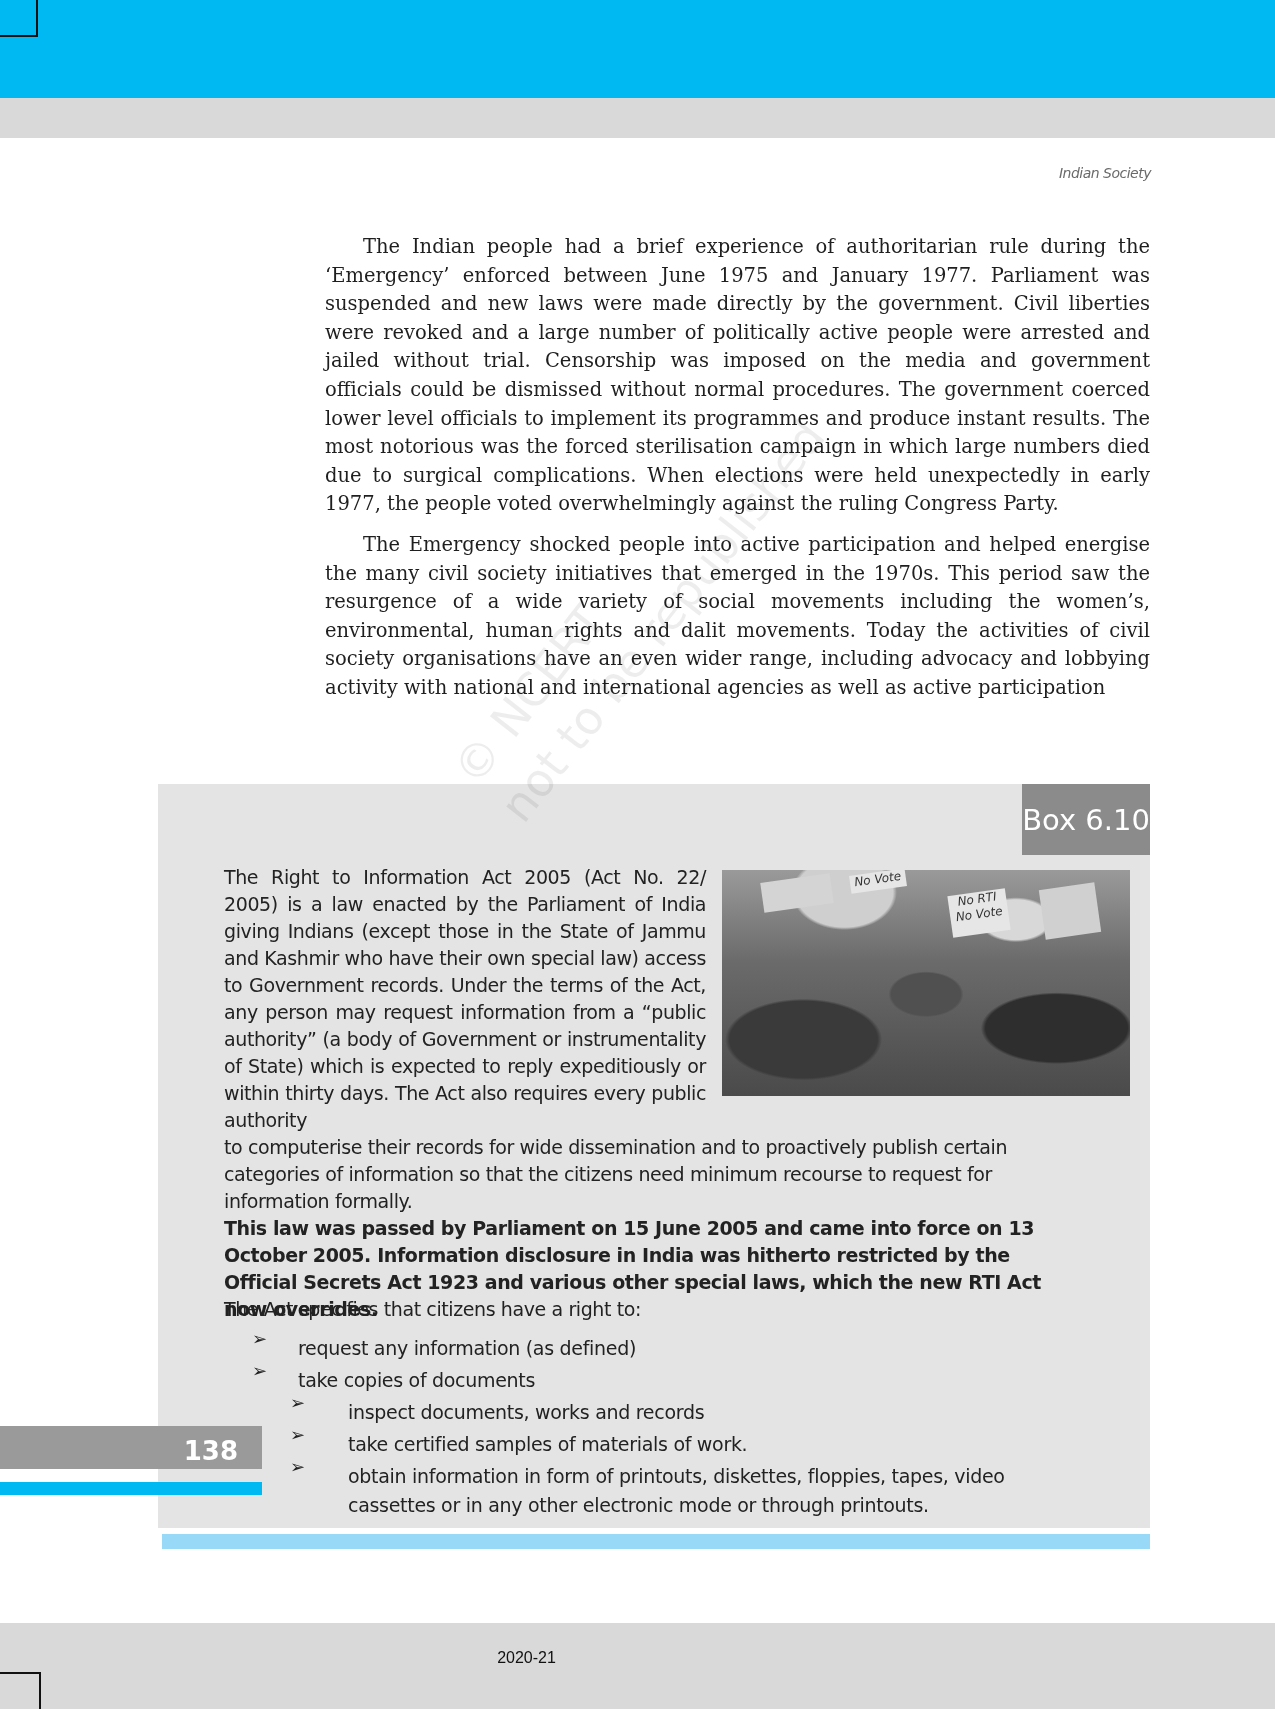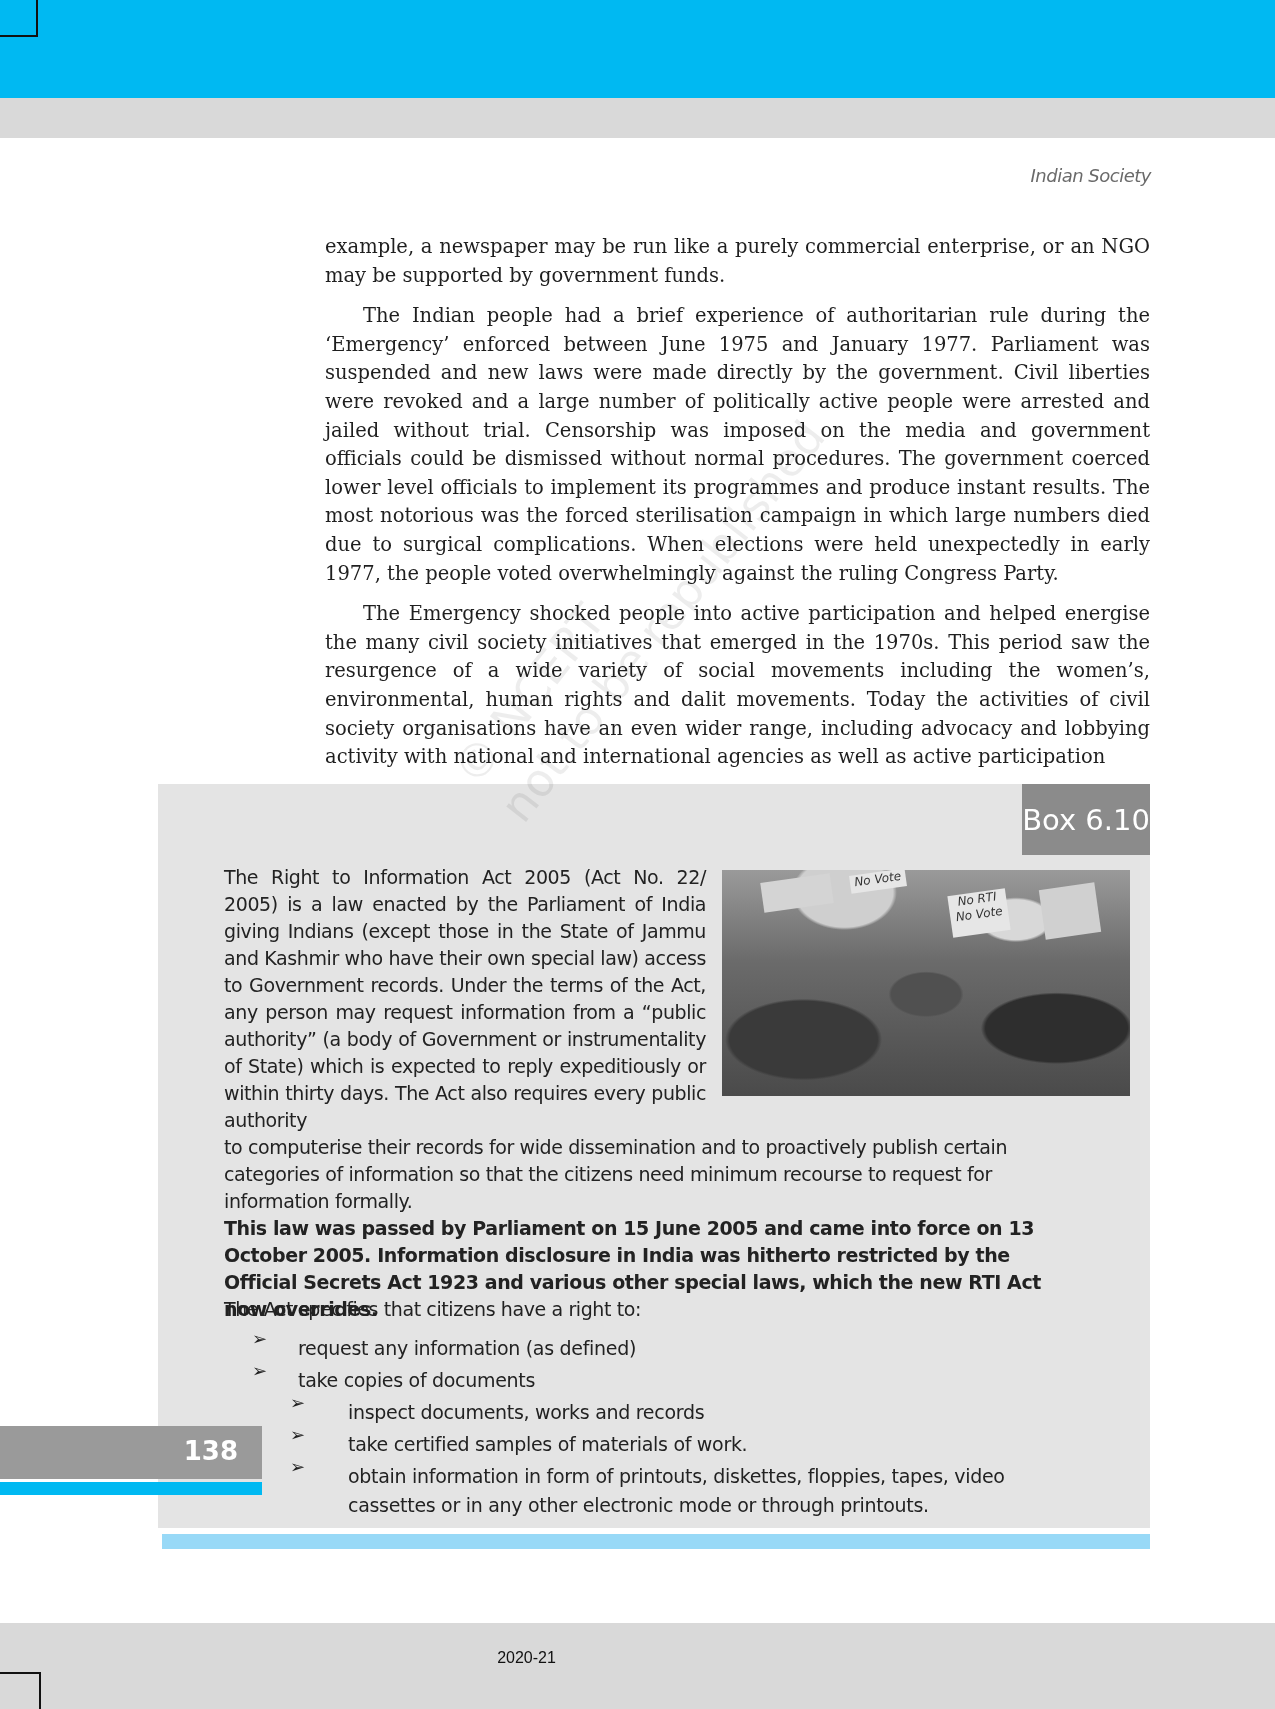--- a/index.html
+++ b/index.html
@@ -4,21 +4,21 @@
 <style>
   html, body { margin: 0; padding: 0; }
   body {
     width: 1275px; height: 1709px; position: relative; overflow: hidden;
     background: #ffffff; font-family: "Liberation Sans", sans-serif;
   }
   .top-band { position: absolute; left: 0; top: 0; width: 1275px; height: 98px; background: #00b9f2; }
   .top-gray { position: absolute; left: 0; top: 98px; width: 1275px; height: 40px; background: #d9d9d9; }
   .crop-mark-top { position: absolute; left: 0; top: 0; width: 38px; height: 37px; border-right: 2px solid #111; border-bottom: 2px solid #111; box-sizing: border-box; }
   .crop-mark-bottom { position: absolute; left: 0; top: 1672px; width: 41px; height: 40px; border-right: 2px solid #111; border-top: 2px solid #111; box-sizing: border-box; }
-  .running-head { position: absolute; right: 124px; top: 165px; font-size: 18px; font-style: italic; color: #6a6a6a; font-family: "DejaVu Sans", sans-serif; letter-spacing: -0.5px; }
+  .running-head { position: absolute; right: 124px; top: 165px; font-size: 14px; font-style: italic; color: #6a6a6a; font-family: "DejaVu Sans", sans-serif; letter-spacing: -0.5px; }
 
   .body-text { position: absolute; left: 325px; top: 233px; width: 825px; font-family: "DejaVu Serif", serif; font-size: 19.5px; line-height: 28.6px; color: #1f1f1f; text-align: justify; }
   .body-text p { margin: 0 0 12px 0; }
   .body-text p.indent { text-indent: 38px; }
 
   .box { position: absolute; left: 158px; top: 784px; width: 992px; height: 744px; background: #e4e4e4; }
   .box-label { position: absolute; right: 0; top: 0; width: 128px; height: 71px; background: #8b8b8b; color: #fff; font-family: "DejaVu Sans", sans-serif; font-size: 29px; display: flex; align-items: center; justify-content: center; }
   .box-title { position: absolute; left: 66px; top: 14px; font-family: "DejaVu Sans", sans-serif; font-weight: bold; font-size: 23px; line-height: 32px; color: #1a1a1a; letter-spacing: -0.6px; }
   .box-photo { position: absolute; left: 564px; top: 86px; width: 408px; height: 226px; background:
       radial-gradient(ellipse at 20% 75%, #3a3a3a 0 16%, transparent 17%),
@@ -29,41 +29,40 @@
       linear-gradient(180deg, #9a9a9a 0%, #6b6b6b 40%, #4a4a4a 100%); overflow: hidden; }
   .photo-sign { position: absolute; background: #e6e6e6; color: #333; font-family: "DejaVu Sans", sans-serif; font-style: italic; font-size: 12px; line-height: 15px; text-align: center; transform: rotate(-8deg); }
   .box-para { position: absolute; left: 66px; font-family: "DejaVu Sans", sans-serif; font-size: 19px; line-height: 27px; color: #222; letter-spacing: -0.4px; }
   .box-para.narrow { width: 482px; text-align: justify; }
   .box-para.wide { width: 860px; }
   .bullet-list { position: absolute; left: 66px; top: 540px; font-family: "DejaVu Sans", sans-serif; font-size: 19px; color: #222; letter-spacing: -0.3px; }
   .bullet { position: absolute; white-space: nowrap; line-height: 29px; }
   .bullet .arrow { position: absolute; left: 0; top: 0; font-size: 18px; }
   .bullet .txt { position: absolute; top: 10px; }
 
-  .page-num-bar { position: absolute; left: 0; top: 1426px; width: 262px; height: 53px; background: #9a9a9a; color: #fff; font-family: "DejaVu Sans", sans-serif; font-weight: bold; font-size: 26px; }
+  .page-num-bar { position: absolute; left: 0; top: 1426px; width: 262px; height: 43px; background: #9a9a9a; color: #fff; font-family: "DejaVu Sans", sans-serif; font-weight: bold; font-size: 26px; }
   .page-num-bar span { position: absolute; right: 24px; top: 10px; }
   .page-num-blue { position: absolute; left: 0; top: 1482px; width: 262px; height: 13px; background: #00b9f2; }
   .box-underline { position: absolute; left: 162px; top: 1534px; width: 988px; height: 15px; background: #98d9f7; }
 
   .bottom-gray { position: absolute; left: 0; top: 1623px; width: 1275px; height: 86px; background: #d9d9d9; }
   .footer-year { position: absolute; left: 0; top: 1649px; width: 1053px; text-align: center; font-family: "Liberation Sans", sans-serif; font-size: 16px; color: #111; }
 
   .watermark { position: absolute; left: 440px; top: 760px; width: 520px; font-family: "DejaVu Sans", sans-serif; font-size: 46px; color: rgba(0,0,0,0.07); transform: rotate(-52deg); transform-origin: left top; white-space: nowrap; line-height: 60px; pointer-events: none; }
 </style>
 </head>
 <body>
 
 <div class="top-band"></div>
 <div class="top-gray"></div>
 <div class="crop-mark-top"></div>
 
 <div class="running-head">Indian Society</div>
 
 <div class="body-text">
-  <p>example, a newspaper may be run like a purely commercial enterprise, or an NGO may be supported by government funds.</p>
   <p class="indent">The Indian people had a brief experience of authoritarian rule during the ‘Emergency’ enforced between June 1975 and January 1977.  Parliament was suspended and new laws were made directly by the government.  Civil liberties were revoked and a large number of politically active people were arrested and jailed without trial. Censorship was imposed on the media and government officials could be dismissed without normal procedures.  The government coerced lower level officials to implement its programmes and produce instant results. The most notorious was the forced sterilisation campaign in which large numbers died due to surgical complications.  When elections were held unexpectedly in early 1977, the people voted overwhelmingly against the ruling Congress Party.</p>
   <p class="indent">The Emergency shocked people into active participation and helped energise the many civil society initiatives that emerged in the 1970s. This period saw the resurgence of a wide variety of social movements including the women’s, environmental, human rights and dalit movements. Today the activities of civil society organisations have an even wider range, including advocacy and lobbying activity with national and international agencies as well as active participation</p>
 </div>
 
 <div class="box">
   <div class="box-label">Box 6.10</div>
 
   <div class="box-photo">
     <div class="photo-sign" style="left:228px; top:22px; width:58px; height:42px;">No RTI<br>No Vote</div>
     <div class="photo-sign" style="left:128px; top:2px; width:56px; height:18px;">No Vote</div>

